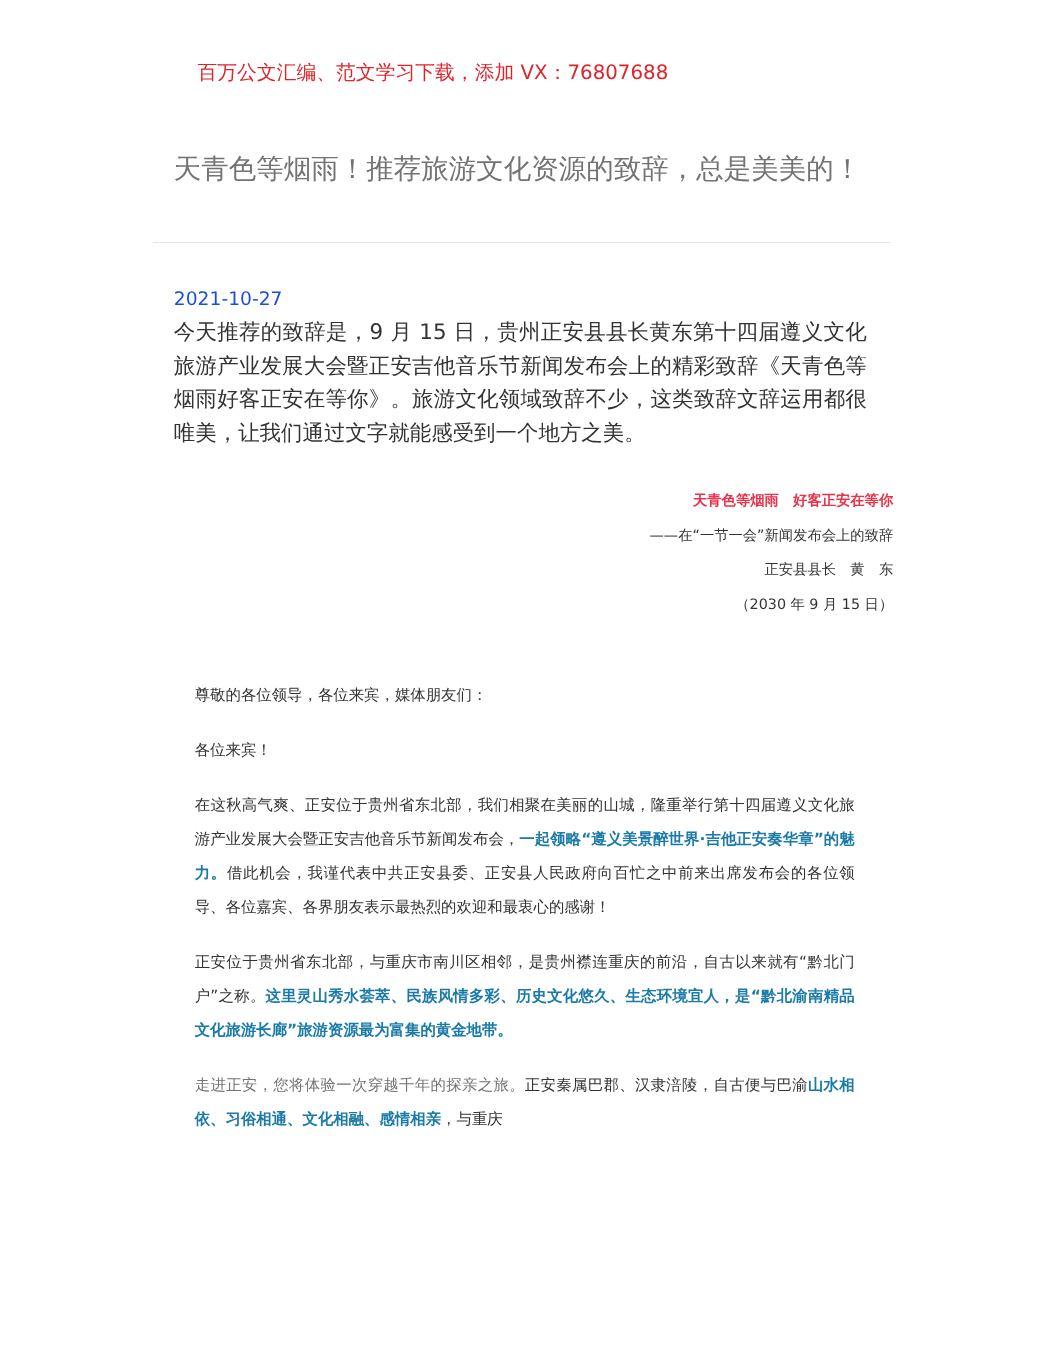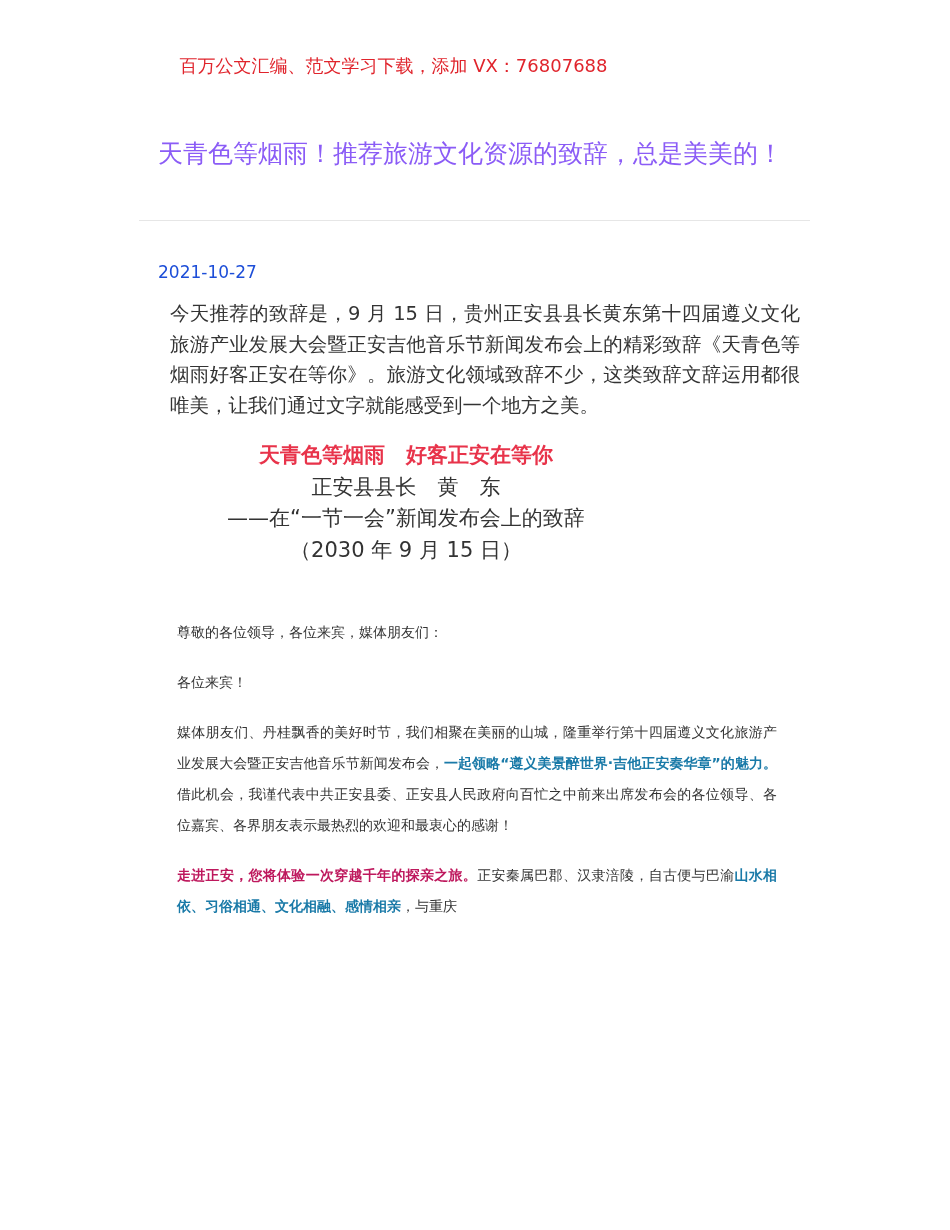--- a/index.html
+++ b/index.html
@@ -25,21 +25,21 @@
       color: #e0242c;
       letter-spacing: 0px;
     }
     .title {
       position: absolute;
       top: 136px;
       left: 158px;
       width: 625px;
       font-size: 25px;
       line-height: 35px;
-      color: #8b5cf6;
+      color: #737373;
       margin: 0;
       font-weight: normal;
     }
     .divider {
       position: absolute;
       top: 220px;
       left: 139px;
       width: 671px;
       height: 1px;
       background: #e6e6e6;
@@ -52,30 +52,30 @@
       color: #1d4ed8;
     }
     .intro {
       position: absolute;
       top: 287px;
       left: 158px;
       width: 630px;
       font-size: 19.5px;
       line-height: 30.5px;
       color: #333333;
-      margin: 12px;
+      margin: 0;
       text-align: justify;
     }
     .speech-head {
       position: absolute;
       top: 440px;
       left: 0;
       width: 812px;
-      text-align: center;
-      font-size: 21px;
+      text-align: right;
+      font-size: 13px;
       line-height: 31.5px;
       color: #333333;
     }
     .speech-head .h-title {
       color: #e8334a;
       font-weight: bold;
     }
     .speech-body {
       position: absolute;
       top: 617px;
@@ -87,42 +87,43 @@
     }
     .speech-body p {
       margin: 0 0 19px 0;
       text-align: justify;
     }
     .hl-blue {
       color: #1a7aa8;
       font-weight: bold;
     }
     .hl-red {
-      color: #be185d;
-      font-weight: bold;
+      color: #737373;
+      font-weight: normal;
     }
   </style>
 </head>
 <body>
 
 <div class="promo">百万公文汇编、范文学习下载，添加 VX：76807688</div>
 
 <h1 class="title">天青色等烟雨！推荐旅游文化资源的致辞，总是美美的！</h1>
 
 <div class="divider"></div>
 
 <div class="date">2021-10-27</div>
 
 <p class="intro">今天推荐的致辞是，9 月 15 日，贵州正安县县长黄东第十四届遵义文化旅游产业发展大会暨正安吉他音乐节新闻发布会上的精彩致辞《天青色等烟雨好客正安在等你》。旅游文化领域致辞不少，这类致辞文辞运用都很唯美，让我们通过文字就能感受到一个地方之美。</p>
 
 <div class="speech-head">
   <div class="h-title">天青色等烟雨　好客正安在等你</div>
+  <div>——在“一节一会”新闻发布会上的致辞</div>
   <div>正安县县长　黄　东</div>
-  <div>——在“一节一会”新闻发布会上的致辞</div>
   <div>（2030 年 9 月 15 日）</div>
 </div>
 
 <div class="speech-body">
   <p>尊敬的各位领导，各位来宾，媒体朋友们：</p>
   <p>各位来宾！</p>
-  <p><span>媒体朋友们、丹桂飘香的美好时节，我们相聚在美丽的山城，隆重举行第十四届遵义文化旅游产业发展大会暨正安吉他音乐节新闻发布会，</span><span class="hl-blue">一起领略“遵义美景醉世界·吉他正安奏华章”的魅力。</span><span>借此机会，我谨代表中共正安县委、正安县人民政府向百忙之中前来出席发布会的各位领导、各位嘉宾、各界朋友表示最热烈的欢迎和最衷心的感谢！</span></p>
+  <p><span>在这秋高气爽、正安位于贵州省东北部，我们相聚在美丽的山城，隆重举行第十四届遵义文化旅游产业发展大会暨正安吉他音乐节新闻发布会，</span><span class="hl-blue">一起领略“遵义美景醉世界·吉他正安奏华章”的魅力。</span><span>借此机会，我谨代表中共正安县委、正安县人民政府向百忙之中前来出席发布会的各位领导、各位嘉宾、各界朋友表示最热烈的欢迎和最衷心的感谢！</span></p>
+  <p><span>正安位于贵州省东北部，与重庆市南川区相邻，是贵州襟连重庆的前沿，自古以来就有“黔北门户”之称。</span><span class="hl-blue">这里灵山秀水荟萃、民族风情多彩、历史文化悠久、生态环境宜人，是“黔北渝南精品文化旅游长廊”旅游资源最为富集的黄金地带。</span></p>
   <p><span class="hl-red">走进正安，您将体验一次穿越千年的探亲之旅。</span><span>正安秦属巴郡、汉隶涪陵，自古便与巴渝</span><span class="hl-blue">山水相依、习俗相通、文化相融、感情相亲</span><span>，与重庆</span></p>
 </div>
 
 </body></html>

